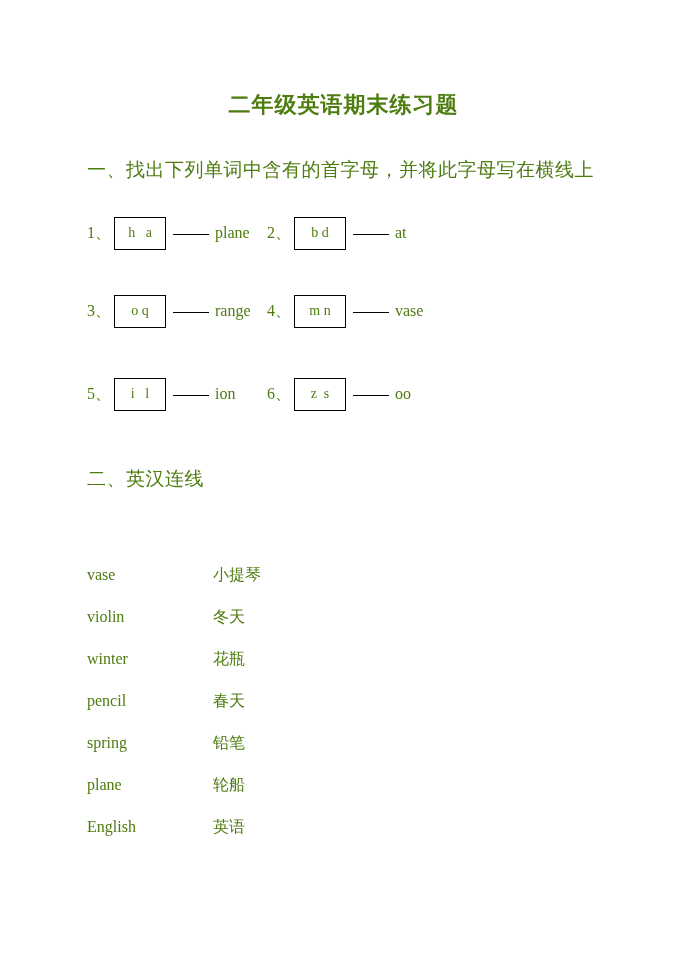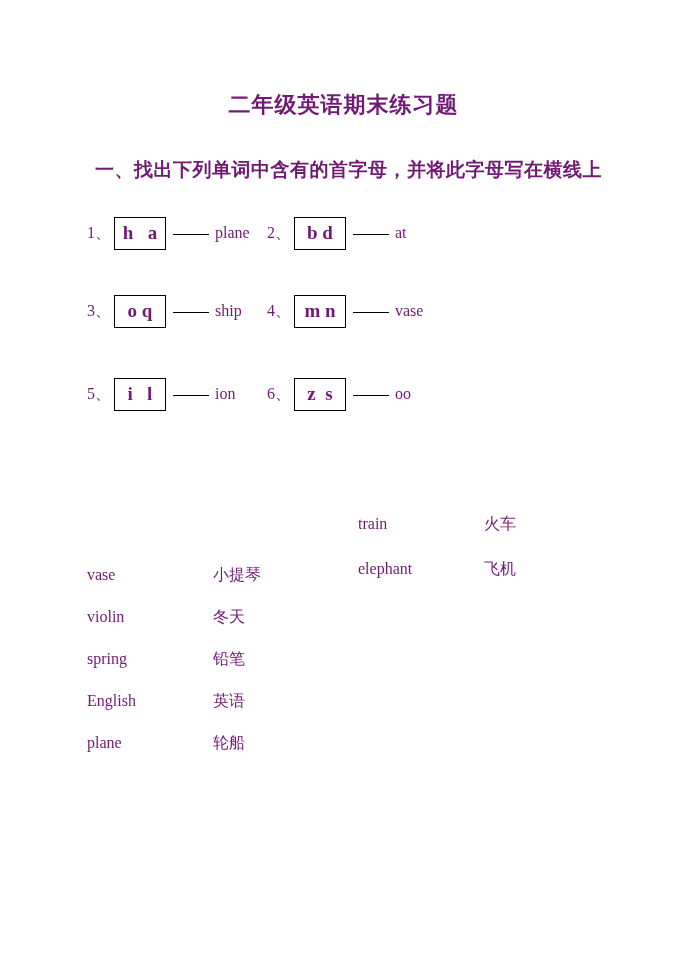--- a/index.html
+++ b/index.html
@@ -5,40 +5,40 @@
   html, body {
     margin: 0;
     padding: 0;
     background: #ffffff;
   }
   .page {
     position: relative;
     width: 687px;
     height: 971px;
     background: #ffffff;
-    color: #701a75;
+    color: #4d7c0f;
     font-family: "Liberation Serif", serif;
     overflow: hidden;
   }
   .doc-title {
     position: absolute;
     top: 90px;
     left: 0;
     width: 100%;
     text-align: center;
     font-family: "Liberation Sans", "DejaVu Sans", sans-serif;
     font-weight: bold;
     font-size: 22px;
     letter-spacing: 1px;
   }
   .sec-heading {
     position: absolute;
-    left: 95px;
+    left: 87px;
     font-family: "Liberation Sans", "DejaVu Sans", sans-serif;
-    font-weight: bold;
+    font-weight: normal;
     font-size: 19px;
     letter-spacing: 0.5px;
     white-space: nowrap;
   }
   #sec1-heading { top: 157px; }
   #sec2-heading { top: 466px; }
 
   .ex-row {
     position: absolute;
     left: 87px;
@@ -59,23 +59,22 @@
     white-space: pre;
   }
   .letter-box {
     display: inline-flex;
     align-items: center;
     justify-content: center;
     min-width: 52px;
     height: 33px;
     border: 1.5px solid #000000;
     box-sizing: border-box;
-    font-size: 19px;
+    font-size: 14px;
     white-space: pre;
-    font-weight: bold;
   }
   .blank-line {
     width: 36px;
     height: 1.5px;
     background: #000000;
     margin-left: 7px;
     margin-right: 6px;
     margin-top: 3px;
   }
   .ex-suffix { white-space: nowrap; }
@@ -117,21 +116,21 @@
       <span class="blank-line"></span>
       <span class="ex-suffix">at</span>
     </div>
   </div>
 
   <div class="ex-row" id="ex-row-2">
     <div class="ex-item">
       <span class="ex-num">3、</span>
       <span class="letter-box">o q</span>
       <span class="blank-line"></span>
-      <span class="ex-suffix">ship</span>
+      <span class="ex-suffix">range</span>
     </div>
     <div class="ex-item">
       <span class="ex-num">4、</span>
       <span class="letter-box">m n</span>
       <span class="blank-line"></span>
       <span class="ex-suffix">vase</span>
     </div>
   </div>
 
   <div class="ex-row" id="ex-row-3">
@@ -142,48 +141,47 @@
       <span class="ex-suffix">ion</span>
     </div>
     <div class="ex-item">
       <span class="ex-num">6、</span>
       <span class="letter-box">z  s</span>
       <span class="blank-line"></span>
       <span class="ex-suffix">oo</span>
     </div>
   </div>
 
+  <div class="sec-heading" id="sec2-heading">二、英汉连线</div>
 
   <div class="match-col" id="match-left">
     <div class="match-row">
       <span class="match-en">vase</span>
       <span class="match-zh">小提琴</span>
     </div>
     <div class="match-row">
       <span class="match-en">violin</span>
       <span class="match-zh">冬天</span>
     </div>
     <div class="match-row">
+      <span class="match-en">winter</span>
+      <span class="match-zh">花瓶</span>
+    </div>
+    <div class="match-row">
+      <span class="match-en">pencil</span>
+      <span class="match-zh">春天</span>
+    </div>
+    <div class="match-row">
       <span class="match-en">spring</span>
       <span class="match-zh">铅笔</span>
+    </div>
+    <div class="match-row">
+      <span class="match-en">plane</span>
+      <span class="match-zh">轮船</span>
     </div>
     <div class="match-row">
       <span class="match-en">English</span>
       <span class="match-zh">英语</span>
     </div>
-    <div class="match-row">
-      <span class="match-en">plane</span>
-      <span class="match-zh">轮船</span>
-    </div>
   </div>
 
-  <div class="match-col" id="match-right">
-    <div class="match-row">
-      <span class="match-en">train</span>
-      <span class="match-zh">火车</span>
-    </div>
-    <div class="match-row">
-      <span class="match-en">elephant</span>
-      <span class="match-zh">飞机</span>
-    </div>
-  </div>
 
 </div>
 
 </body></html>

